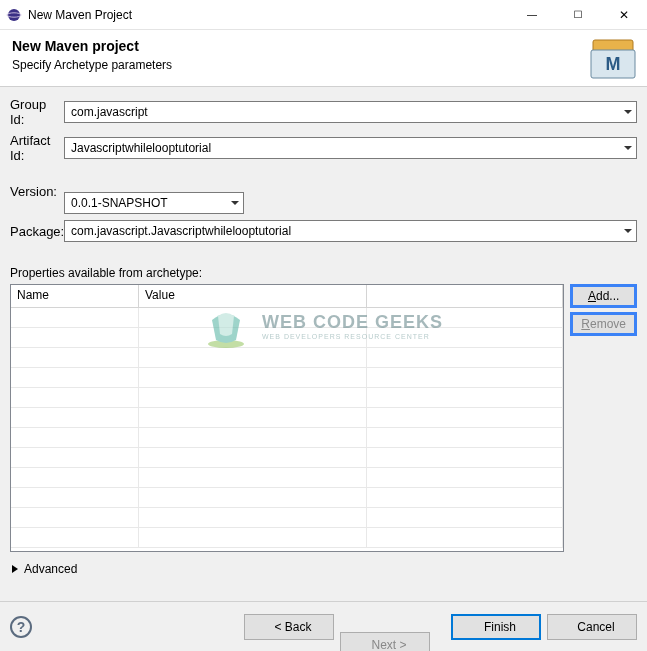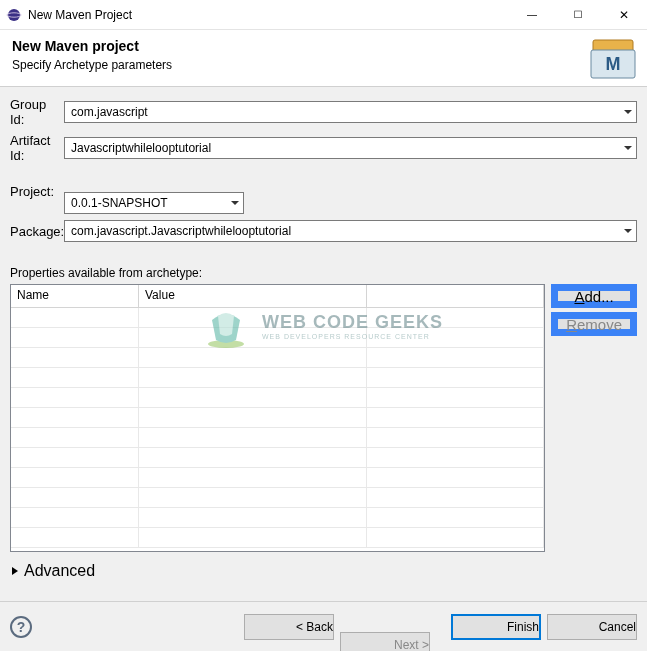--- a/index.html
+++ b/index.html
@@ -121,36 +121,36 @@
   .c2 { width: 228px; }
   .c3 { flex: 1; }
   .side-btns {
     display: flex;
     flex-direction: column;
     gap: 4px;
   }
   .btn {
     min-width: 52px;
     height: 24px;
-    border: 7px solid #3b82f6;
+    border: 3px solid #3b82f6;
     background: #e1e1e1;
     display: flex;
     align-items: center;
     justify-content: center;
     padding: 0 8px;
-    font-size: 15px;
+    font-size: 12px;
   }
   .btn.disabled { color: #888; }
   .btn .ul { text-decoration: underline; }
   .advanced {
     display: flex;
     align-items: center;
     gap: 6px;
     margin: 10px 0 0 2px;
-    font-size: 16px;
+    font-size: 12px;
   }
   .tri {
     width: 0; height: 0;
     border-top: 4px solid transparent;
     border-bottom: 4px solid transparent;
     border-left: 6px solid #000;
   }
   .footer {
     position: absolute;
     bottom: 0; left: 0; right: 0;
@@ -169,21 +169,21 @@
     color: #5b6b7f;
     font-weight: bold;
     font-size: 14px;
   }
   .footer .spacer { flex: 1; }
   .nav-btn {
     width: 90px;
     height: 26px;
     border: 1px solid #adadad;
     background: #e1e1e1;
-    display: flex; align-items: center; justify-content: flex-end;
+    display: flex; align-items: center; justify-content: center;
     font-size: 12px;
     margin-left: 6px;
     padding-left: 8px;
   }
   .nav-btn.disabled { color: #888; margin-top: 37px; }
   .nav-btn.primary { border: 2px solid #0078d7; }
   .watermark {
     position: absolute;
     left: 200px; top: 300px;
     opacity: 0.6;
@@ -236,21 +236,21 @@
 
   <div class="row">
     <label>Artifact Id:</label>
     <div class="combo">
       <span>Javascriptwhilelooptutorial</span>
       <span class="combo-arrow"></span>
     </div>
   </div>
 
   <div class="row">
-    <label>Project:</label>
+    <label>Version:</label>
     <div class="combo-sm">
       <span>0.0.1-SNAPSHOT</span>
       <span class="combo-arrow"></span>
     </div>
   </div>
 
   <div class="row">
     <label>Package:</label>
     <div class="combo">
       <span>com.javascript.Javascriptwhilelooptutorial</span>

